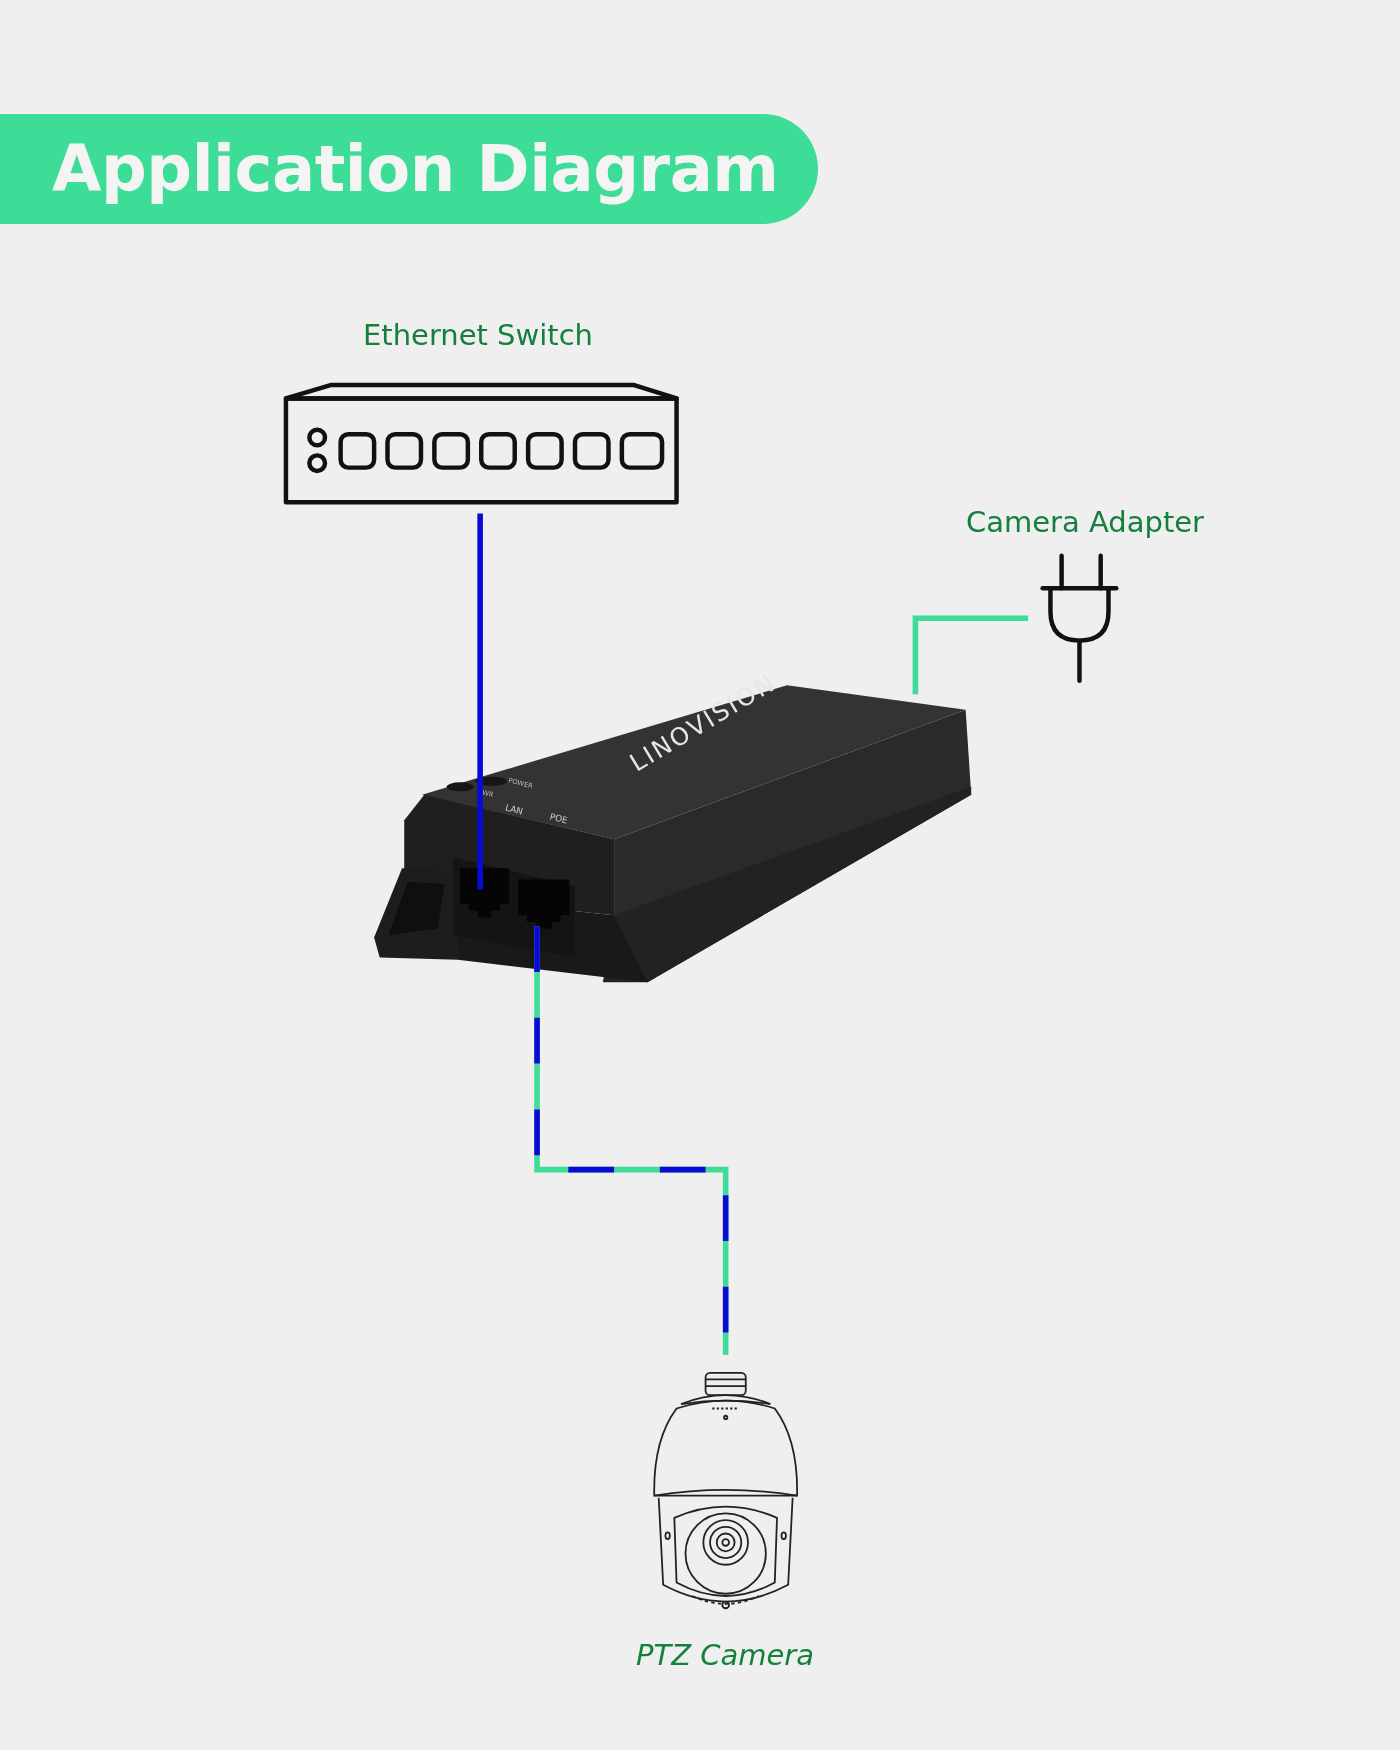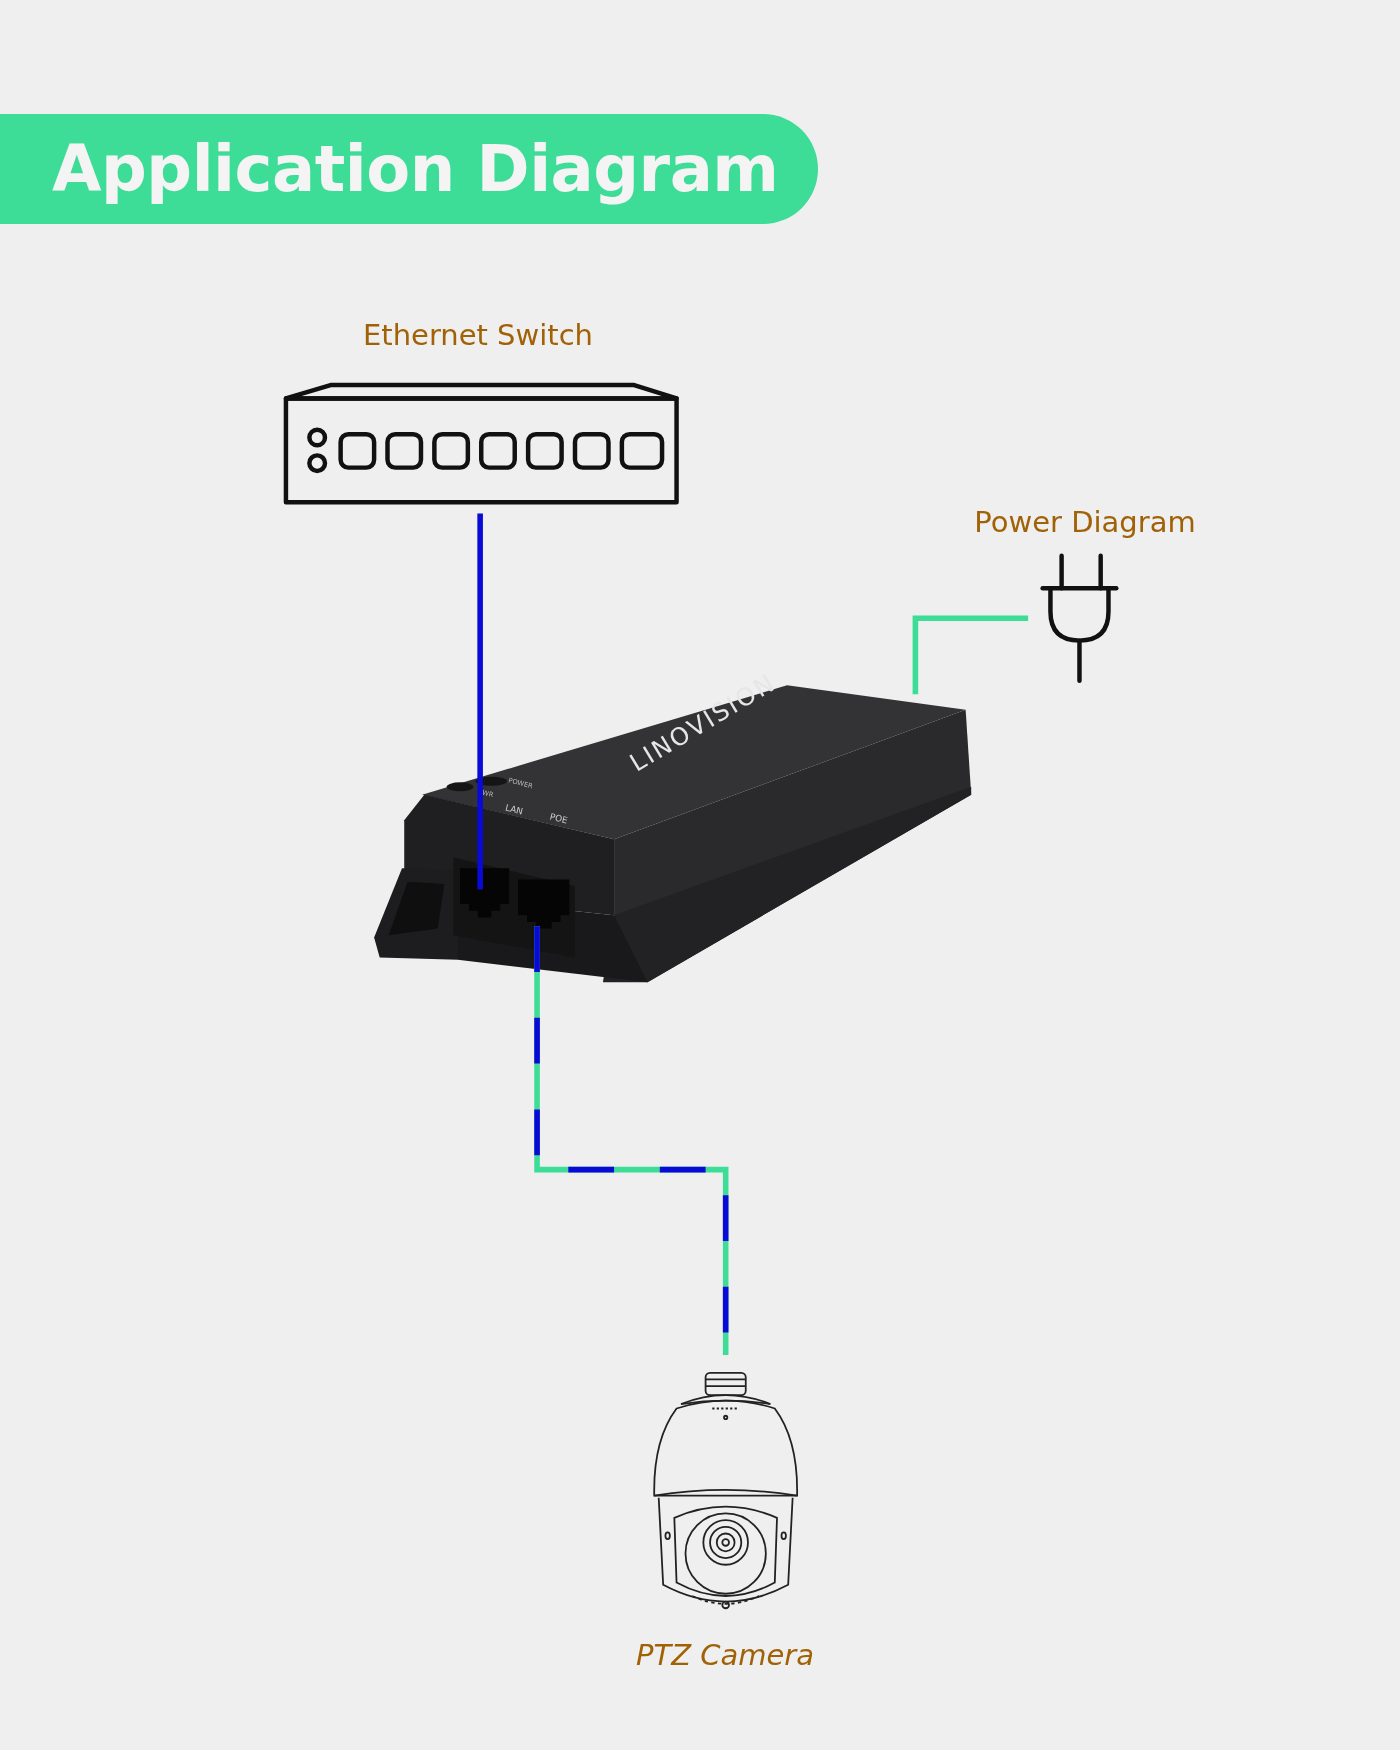--- a/index.html
+++ b/index.html
@@ -8,21 +8,21 @@
   .banner {
     position: absolute; left: 0; top: 114px; width: 818px; height: 110px;
     background: #3ddc97; border-radius: 0 55px 55px 0;
     display: flex; align-items: center;
   }
   .banner-title {
     margin-left: 52px; color: #f4f4f4; font-weight: bold; font-size: 64px; letter-spacing: -0.5px;
     font-family: "DejaVu Sans", sans-serif;
   }
   .label {
-    position: absolute; color: #a16207; font-size: 29px; white-space: nowrap;
+    position: absolute; color: #15803d; font-size: 29px; white-space: nowrap;
     font-family: "DejaVu Sans", sans-serif; transform: translateX(-50%);
   }
   svg.diagram { position: absolute; left: 0; top: 0; }
 </style>
 </head>
 <body>
 
 <div class="stage">
 
   <div class="banner">
@@ -115,15 +115,15 @@
       <circle cx="650" cy="1382" r="8"></circle>
       <circle cx="650" cy="1382" r="3"></circle>
       <ellipse cx="598" cy="1376" rx="2" ry="3"></ellipse>
       <ellipse cx="702" cy="1376" rx="2" ry="3"></ellipse>
       <path d="M620,1430 Q650,1444 680,1430" stroke-dasharray="3 3"></path>
       <circle cx="650" cy="1438" r="3"></circle>
     </g>
   </svg>
 
   <div class="label" style="left:478px; top:318px;">Ethernet Switch</div>
-  <div class="label" style="left:1085px; top:505px;">Power Diagram</div>
+  <div class="label" style="left:1085px; top:505px;">Camera Adapter</div>
   <div class="label" style="left:725px; top:1638px;font-style:italic;">PTZ Camera</div>
 </div>
 
 </body></html>

